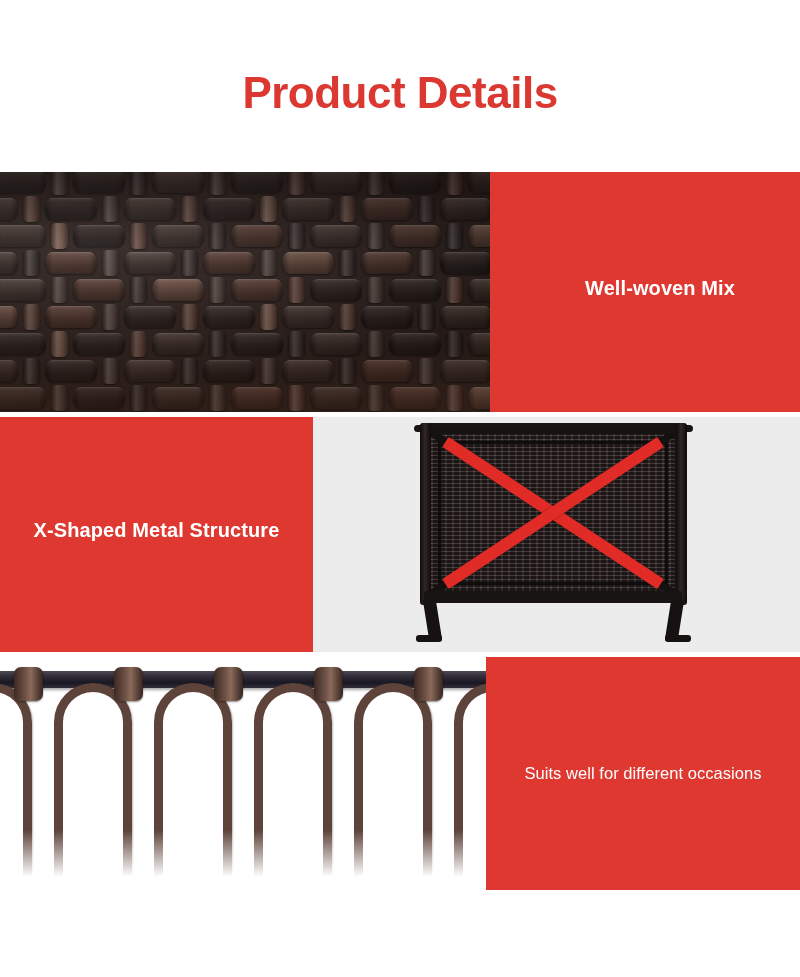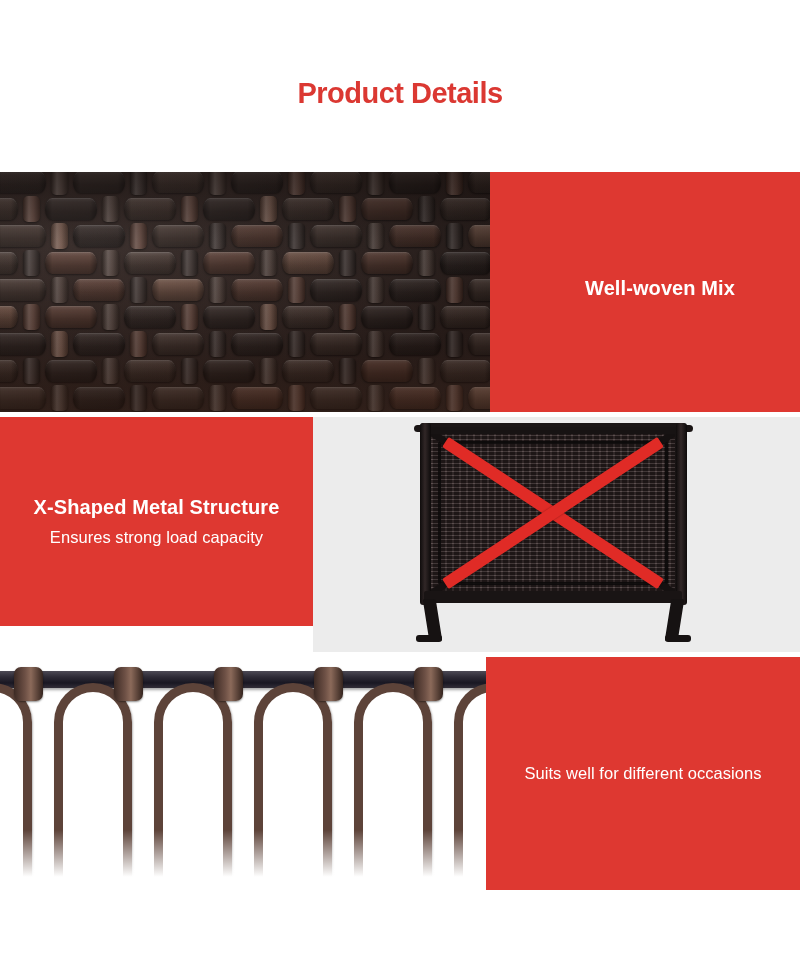--- a/index.html
+++ b/index.html
@@ -26,21 +26,21 @@
     position: absolute;
     left: 0;
     top: 0;
     width: 800px;
     height: 172px;
     display: flex;
     align-items: center;
     justify-content: center;
   }
   .page-title {
-    font-size: 29px;
+    font-size: 44px;
     font-weight: bold;
     color: #DB3832;
     letter-spacing: -0.5px;
     text-align: center;
     line-height: 1;
     margin: 0;
     padding-top: 14px;
   }
 
   
@@ -60,21 +60,21 @@
     background: #DE3831;
     box-sizing: border-box;
     display: flex;
     flex-direction: column;
     align-items: center;
     justify-content: center;
     color: #ffffff;
     text-align: center;
   }
   .rb-1 { left: 490px; top: 0;   width: 340px; height: 240px; }
-  .rb-2 { left: 0;     top: 0;   width: 313px; height: 209px; }
+  .rb-2 { left: 0;     top: 0;   width: 313px; height: 235px; }
   .rb-3 { left: 486px; top: 0;   width: 314px; height: 233px; }
 
   .feature-heading {
     font-size: 20px;
     font-weight: bold;
     line-height: 1.28;
     margin: 0 0 7px 0;
     padding: 0 10px;
     letter-spacing: 0.1px;
   }
@@ -476,21 +476,20 @@
       </div>
     </div>
   </div>
 
   <div class="row row-2">
 
     <div class="red-block rb-2">
       <div class="feature-heading">
         <span>X-Shaped Metal Structure</span>
       </div>
-      <p class="feature-sub">Ensures strong load capacity</p>
     </div>
 
     <div class="photo ph-2">
       <div class="prod">
         <div class="knob knob-l"></div>
         <div class="knob knob-r"></div>
         <div class="prod-rail-top"></div>
         <div class="prod-body">
           <div class="prod-mesh"></div>
           <div class="prod-frame-in"></div>

